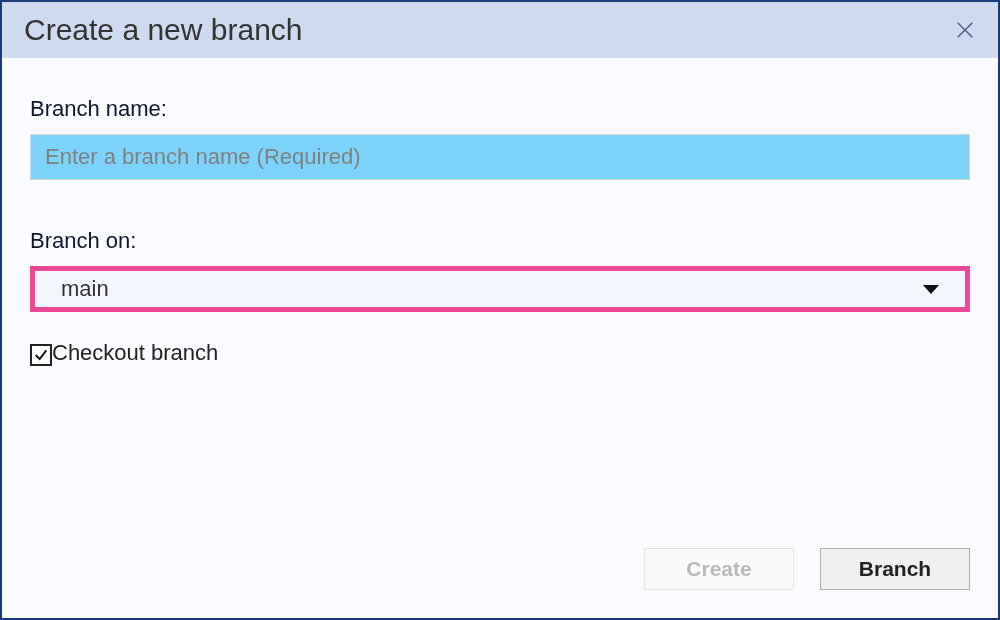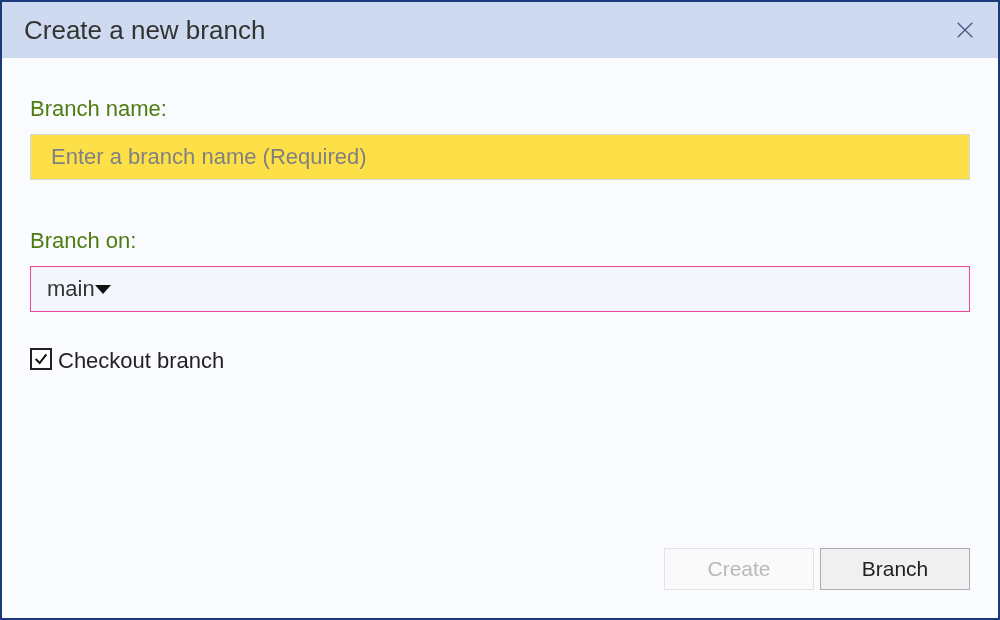--- a/index.html
+++ b/index.html
@@ -18,87 +18,86 @@
     }
     .titlebar {
       height: 56px;
       background: #cedaef;
       display: flex;
       align-items: center;
       justify-content: space-between;
       padding: 0 22px;
     }
     .titlebar-title {
-      font-size: 26px;
+      font-size: 30px;
       color: #333;
       text-align: right;
     }
     .close-icon {
       width: 22px;
       height: 22px;
       cursor: pointer;
       display: flex;
       align-items: center;
       justify-content: center;
     }
     .content {
       flex: 1;
       padding: 38px 28px 28px 28px;
       display: flex;
       flex-direction: column;
     }
     .form-label {
       font-size: 22px;
-      color: #4d7c0f;
+      color: #0f172a;
       margin-bottom: 12px;
     }
     .text-input {
       width: 100%;
       height: 46px;
       border: 1px solid #d6d6d6;
-      background: #fde047;
-      padding: 0 20px;
+      background: #7dd3fc;
+      padding: 0 14px;
       font-size: 22px;
       color: #333;
       outline: none;
     }
     .text-input::placeholder {
       color: #808080;
     }
     .field-group {
       margin-bottom: 48px;
     }
     .field-group.second {
       margin-bottom: 28px;
     }
     .dropdown {
       width: 100%;
       height: 46px;
-      border: 1px solid #ec4899;
+      border: 5px solid #ec4899;
       background: #f3f7fd;
-      padding: 0 16px;
+      padding: 0 26px;
       font-size: 22px;
       color: #333;
       display: flex;
       align-items: center;
-      justify-content: flex-start;
+      justify-content: space-between;
       cursor: pointer;
     }
     .dropdown-caret {
       width: 0;
       height: 0;
       border-left: 8px solid transparent;
       border-right: 8px solid transparent;
       border-top: 9px solid #111;
     }
     .checkbox-row {
       display: flex;
-      align-items: flex-start;
-      gap: 6px;
-      margin-top: 8px;
+      align-items: flex-end;
+      gap: 0;
     }
     .checkbox {
       width: 22px;
       height: 22px;
       border: 2px solid #222;
       display: flex;
       align-items: center;
       justify-content: center;
       cursor: pointer;
       background: #fff;
@@ -107,22 +106,23 @@
       width: 16px;
       height: 16px;
     }
     .checkbox-label {
       font-size: 22px;
       color: #222;
     }
     .footer {
       display: flex;
       justify-content: flex-end;
-      gap: 6px;
+      gap: 26px;
       padding: 0 28px 28px 28px;
+      font-weight: bold;
     }
     .btn {
       width: 150px;
       height: 42px;
       font-size: 21px;
       border: 1px solid #c7c7c7;
       cursor: pointer;
       display: flex;
       align-items: center;
       justify-content: center;

